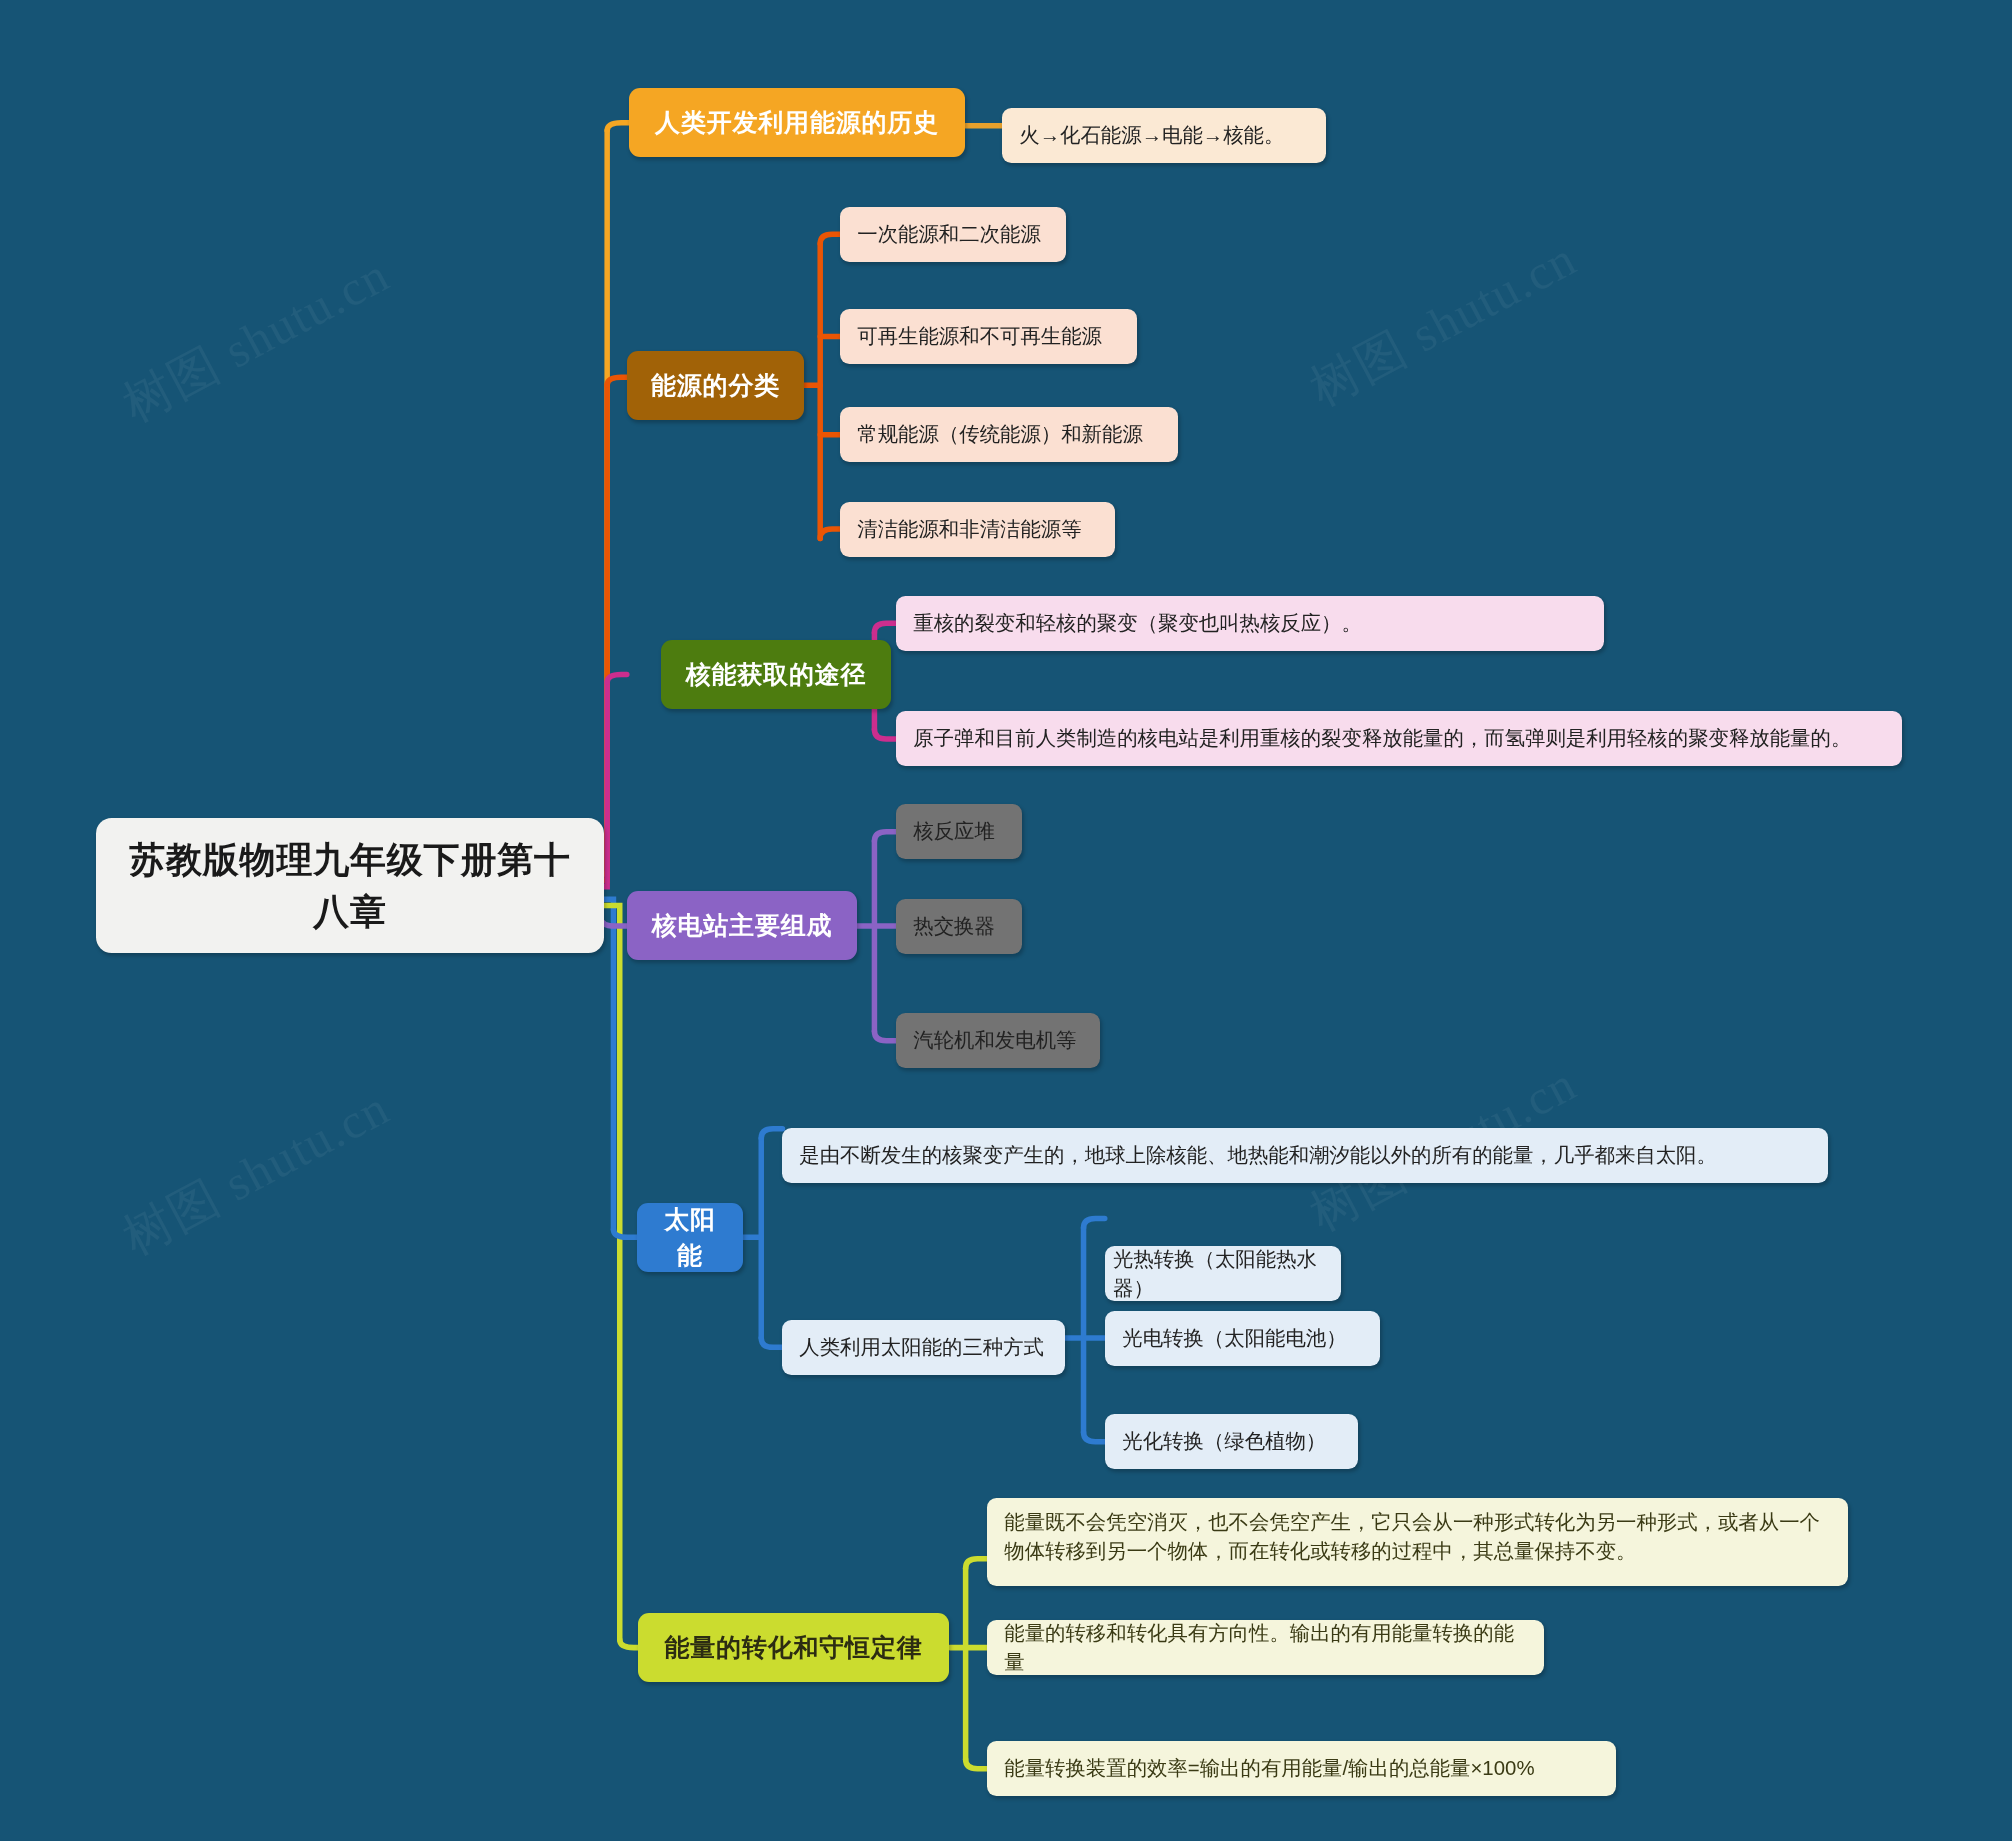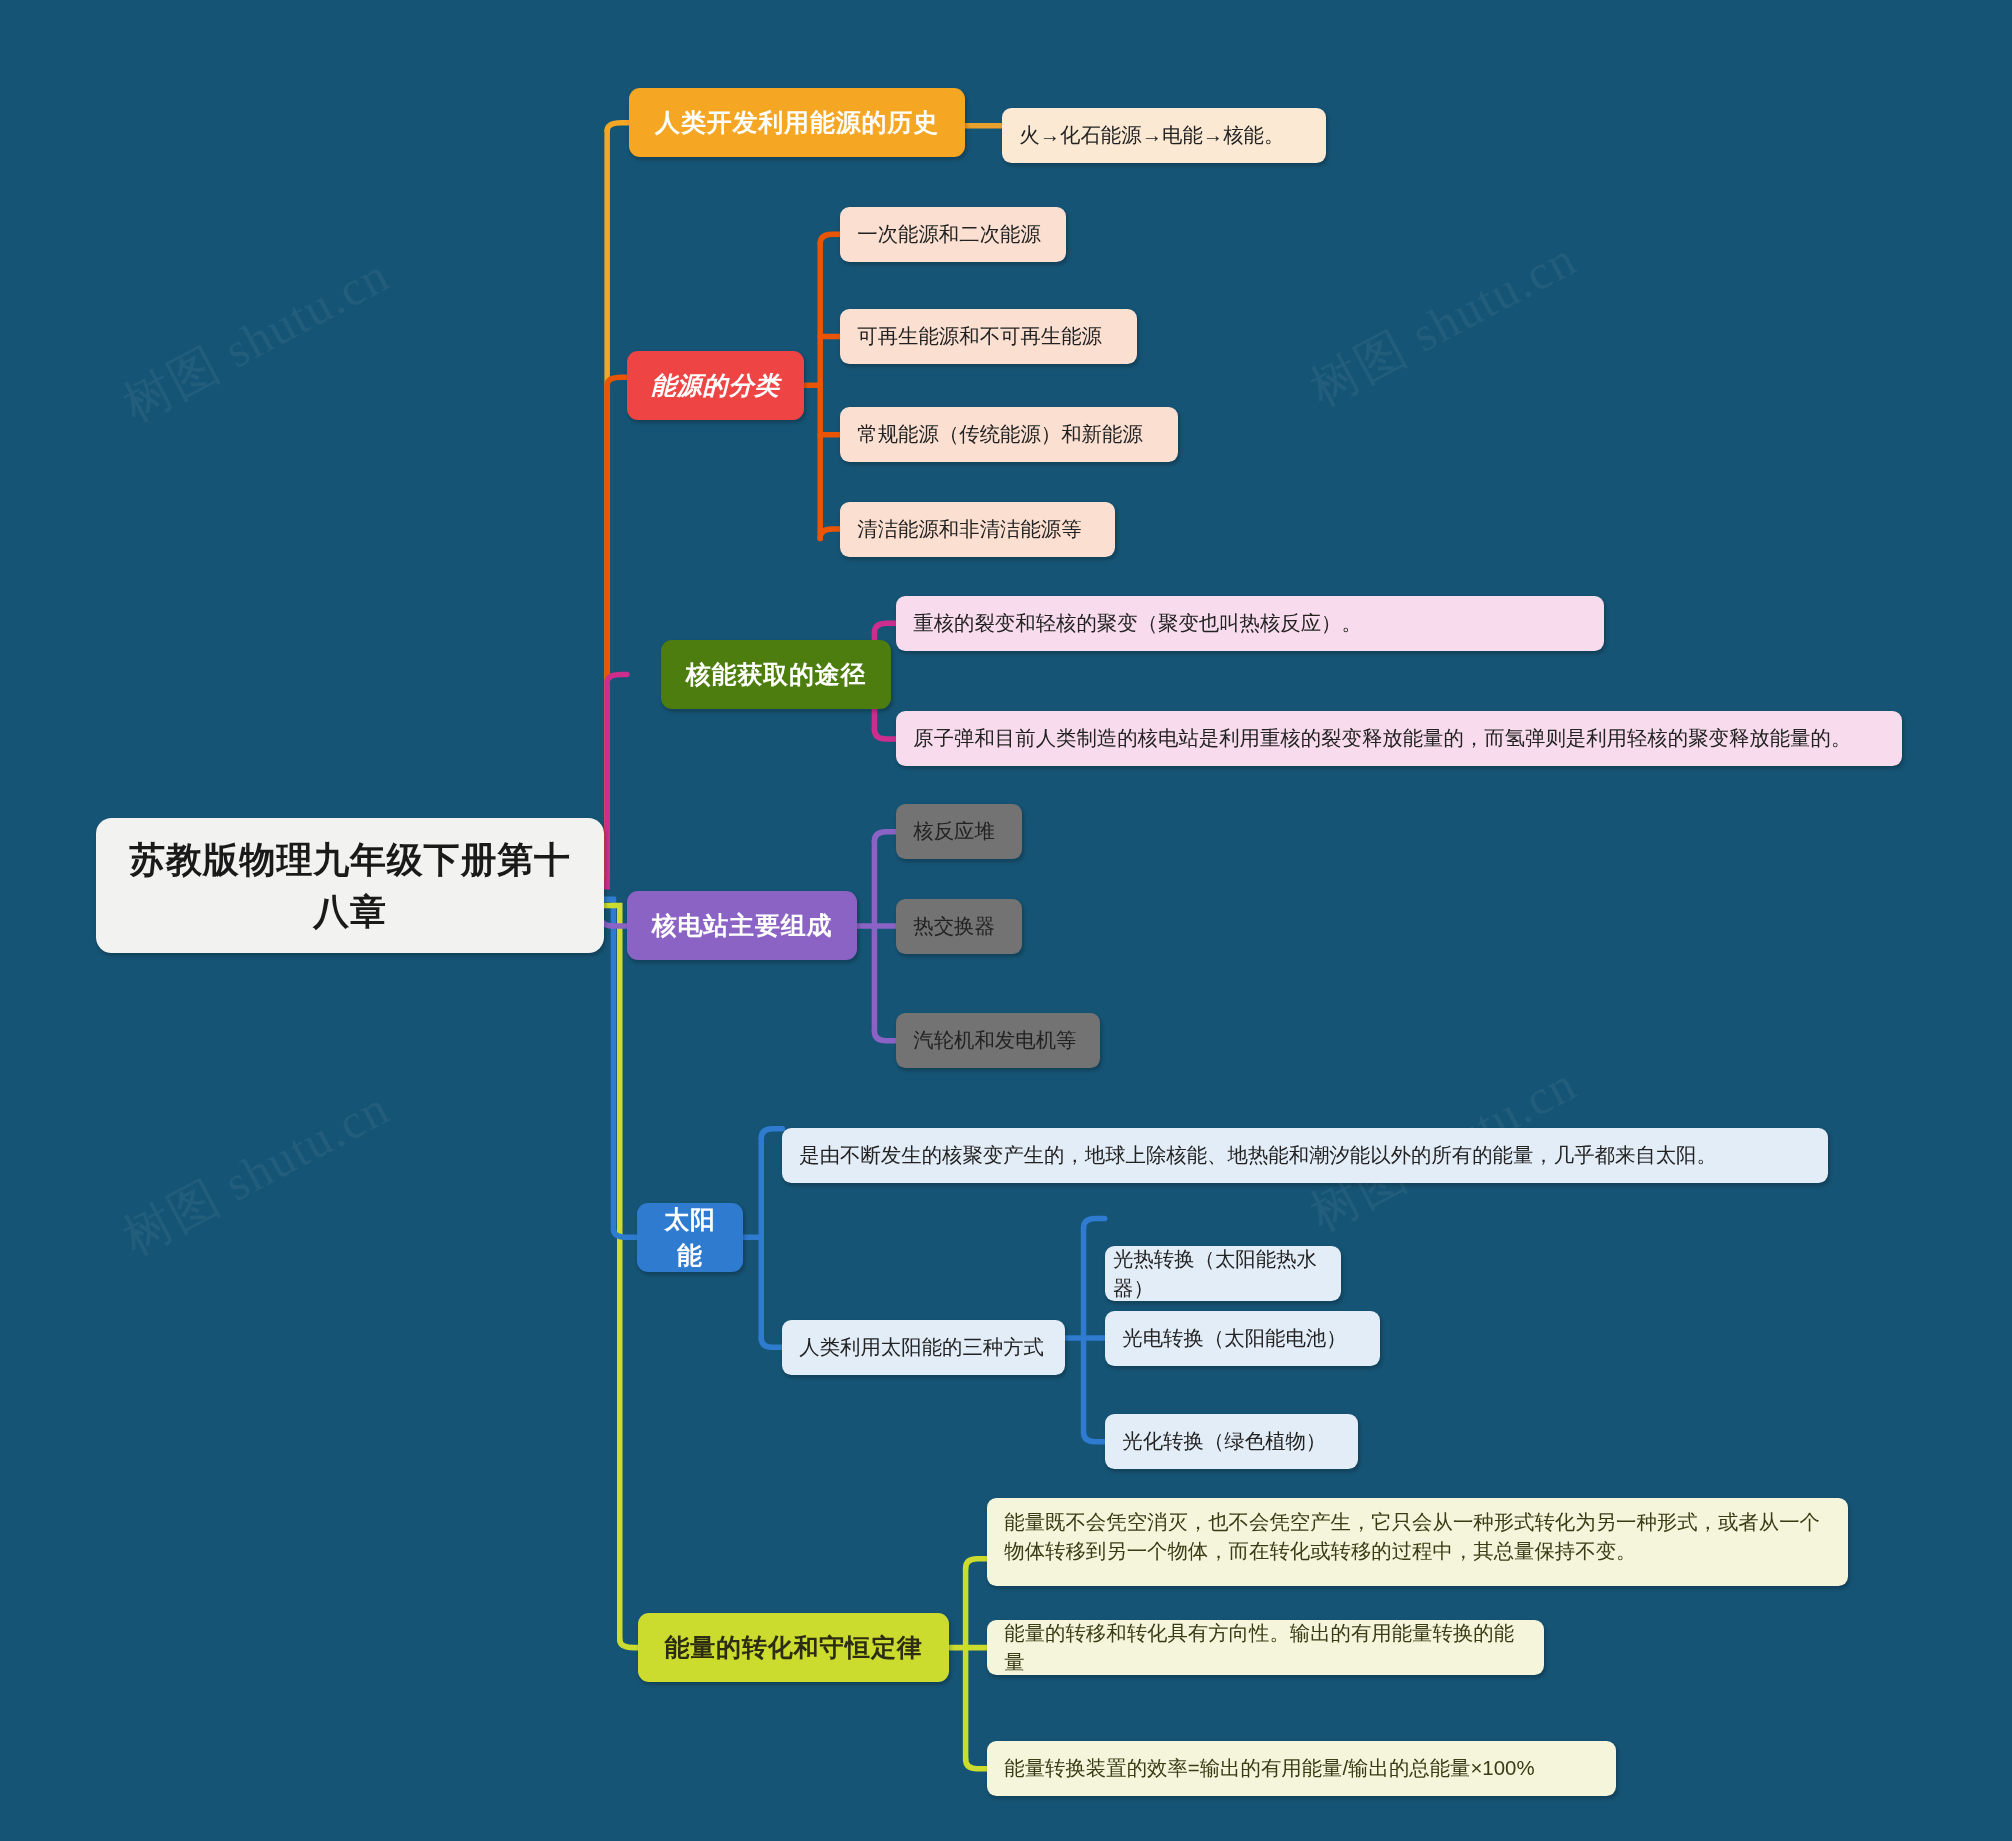--- a/index.html
+++ b/index.html
@@ -77,21 +77,21 @@
     border-radius: 9.4px;
   }
   .lvl3 {
     font-size: 20.4px;
     padding: 10.2px 17.3px;
     color: #222;
     border-radius: 9.4px;
   }
   
   .c-orange   { background: #f5a623; }
-  .c-orangered{ background: #ef4444; font-style: italic; }
+  .c-orangered{ background: #a16207; }
   .c-magenta  { background: #4d7c0f; margin-left: 34px; }
   .c-purple   { background: #8b63c5; }
   .c-blue     { background: #2e7bd0; }
   .c-lime     { background: #cbdc2f; color: #2c2c12 !important; }
 
   .f-orange   { background: #fbe9d4; }
   .f-orangered{ background: #fbe0d2; }
   .f-magenta  { background: #f8dced; }
   .f-purple   { background: #737373; }
   .f-blue     { background: #e3edf7; }

